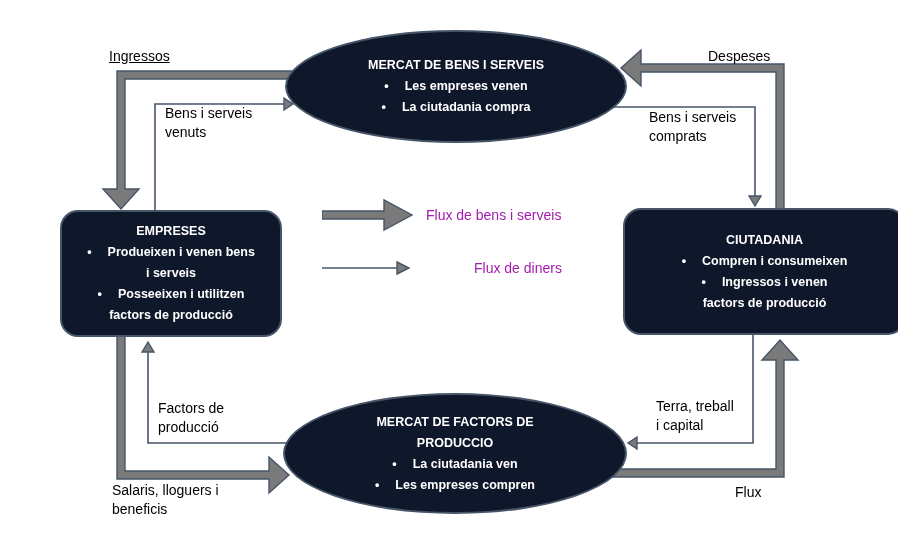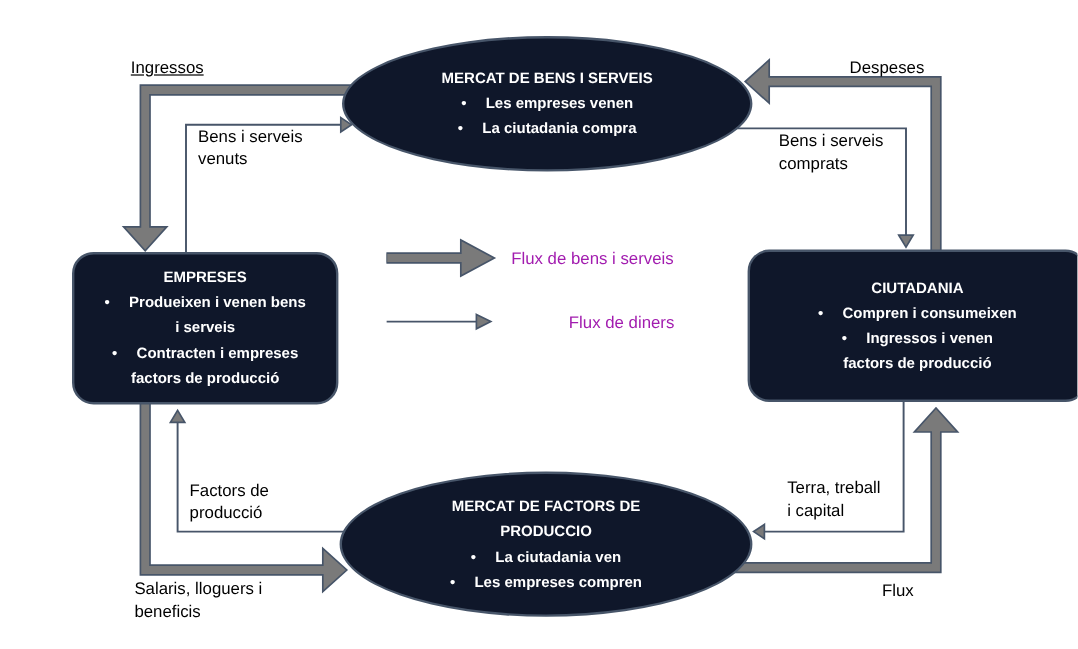--- a/index.html
+++ b/index.html
@@ -62,21 +62,21 @@
   <div class="shape ellipse" style="left:285px;top:30px;width:342px;height:113px;">
     <div class="shape-title">MERCAT DE BENS I SERVEIS</div>
     <div class="bullet-item"><span class="bullet-char">•</span><span>Les empreses venen</span></div>
     <div class="bullet-item"><span class="bullet-char">•</span><span>La ciutadania compra</span></div>
   </div>
 
   <div class="shape roundbox" style="left:40px;top:210px;width:222px;height:127px;margin-left:20px;">
     <div class="shape-title">EMPRESES</div>
     <div class="bullet-item"><span class="bullet-char">•</span><span>Produeixen i venen bens
 i serveis</span></div>
-    <div class="bullet-item"><span class="bullet-char">•</span><span>Contracten i empreses
+    <div class="bullet-item"><span class="bullet-char">•</span><span>Posseeixen i utilitzen
 factors de producció</span></div>
   </div>
 
   <div class="shape roundbox" style="left:623px;top:208px;width:283px;height:127px;">
     <div class="shape-title">CIUTADANIA</div>
     <div class="bullet-item"><span class="bullet-char">•</span><span>Compren i consumeixen</span></div>
     <div class="bullet-item"><span class="bullet-char">•</span><span>Ingressos i venen
 factors de producció</span></div>
   </div>
 

